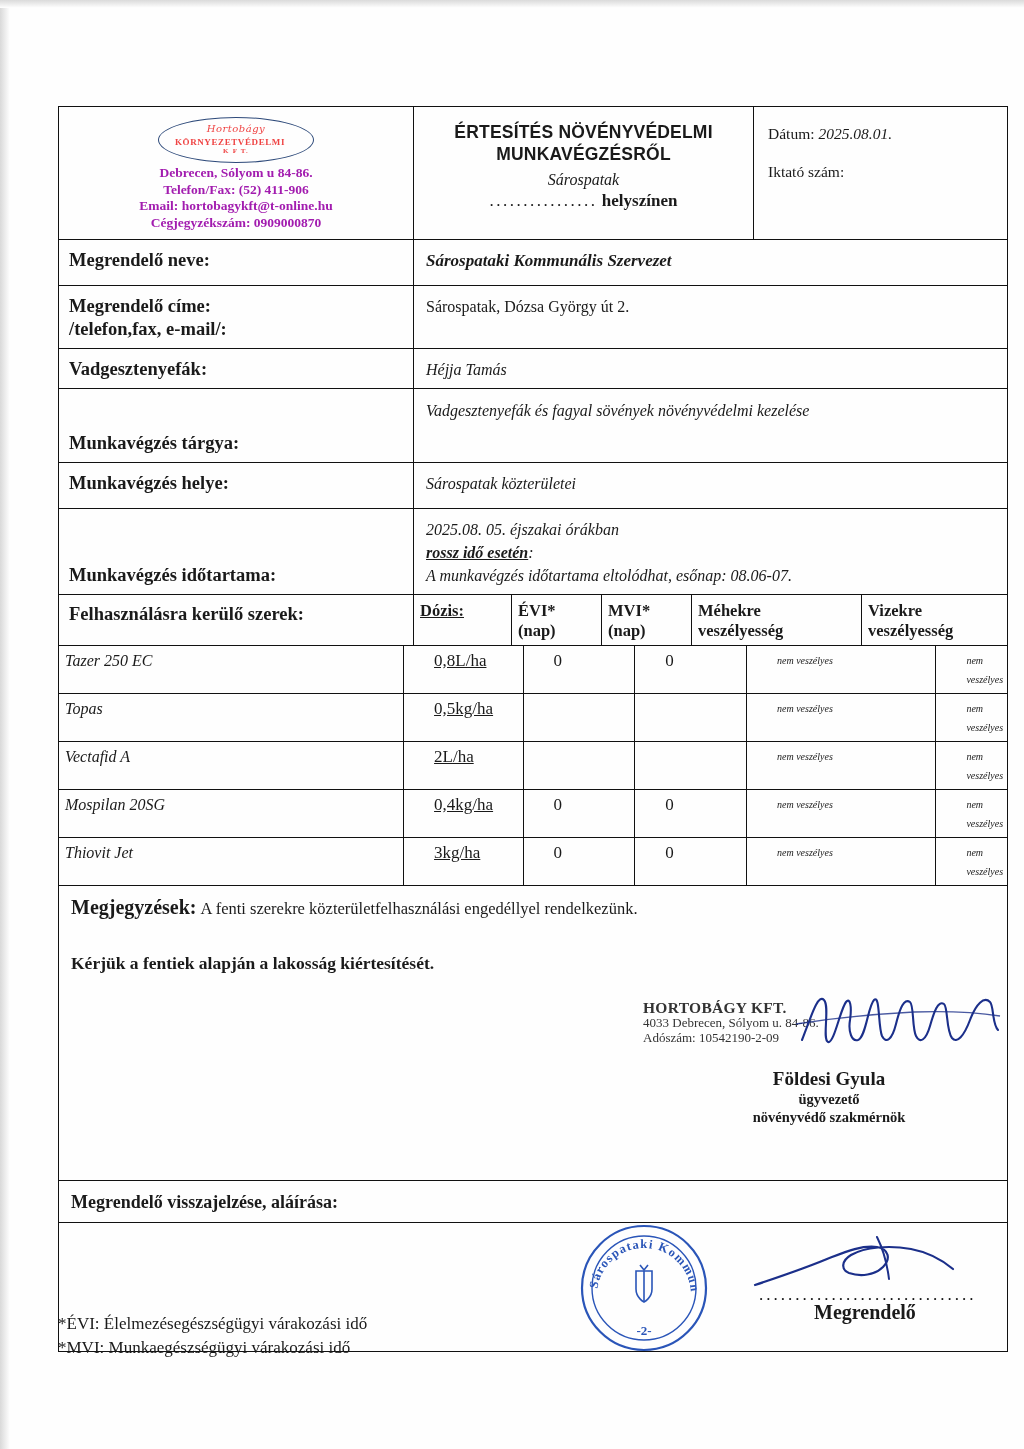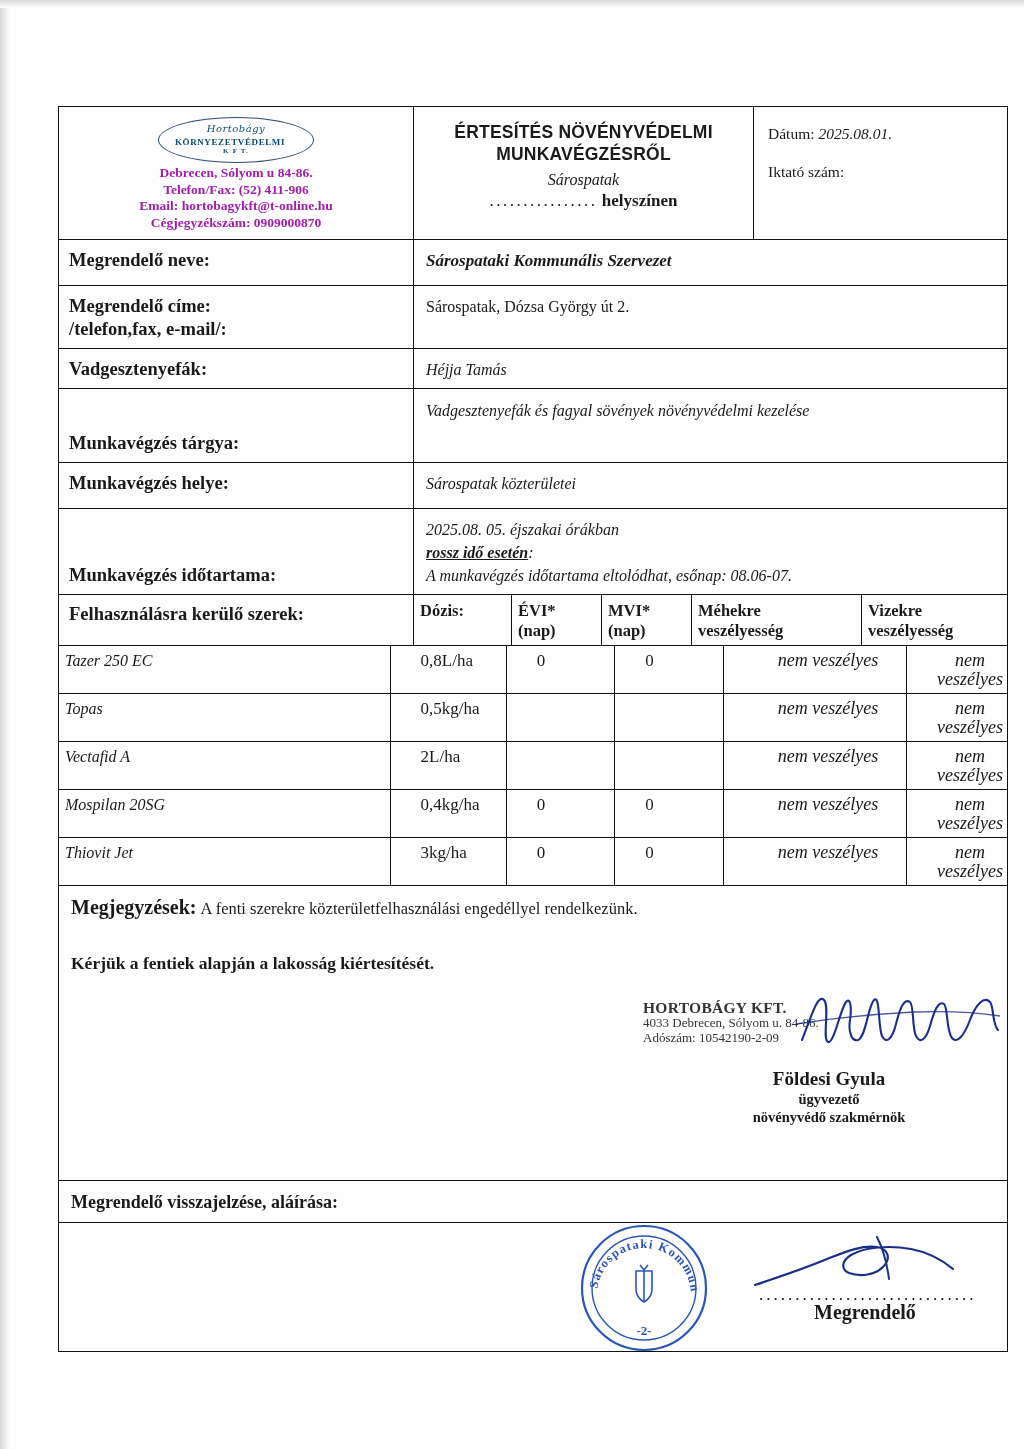--- a/index.html
+++ b/index.html
@@ -45,21 +45,21 @@
     padding: 10px 6px 8px 6px;
     text-align: center;
   }
   .logo-oval {
     width: 154px;
     height: 44px;
     margin: 0 auto 2px auto;
     border: 1.5px solid #2e4a7a;
     border-radius: 50%;
     position: relative;
-    color: #0c4a6e;
+    color: #ef4444;
   }
   .logo-script {
     position: absolute;
     top: 5px; left: 0; right: 0;
     font-family: "DejaVu Serif", serif;
     font-style: italic;
     font-size: 10px;
     letter-spacing: .5px;
   }
   .logo-line2 {
@@ -158,27 +158,27 @@
   }
   .c:last-child { border-right: none; }
   .c.h {
     font-weight: bold;
     font-style: normal;
     font-size: 16.5px;
     line-height: 20px;
     padding-top: 6px;
   }
   .c-name { width: 355px; border-right: 1.2px solid #111; font-size: 16px; }
-  .c-doz { width: 98px; }
+  .c-doz { width: 98px; text-decoration: underline; }
   .c-evi { width: 90px; }
   .c-mvi { width: 90px; }
   .c-meh { width: 170px; }
   .c-viz { flex: 1; }
   .c.num { font-style: normal; font-size: 17px; }
-  .c.small { font-size: 18px; text-align: center; }
+  .c.small { font-size: 10px; }
   .chem-row { min-height: 34px; gap: 24px; }
   .chem-row.tall { min-height: 42px; }
 
   
   .notes {
     padding: 10px 10px 8px 12px;
     font-size: 16px;
   }
   .notes b {
     font-size: 20px;
@@ -476,13 +476,17 @@
           <path d="M6 52 C30 44 54 36 78 26 C96 19 112 12 128 14 C140 16 142 26 134 34 C126 42 112 44 100 40 C92 37 92 28 102 22 C116 14 140 12 162 16 C178 19 192 26 204 36" fill="none" stroke="#1b2f8a" stroke-width="2.2" stroke-linecap="round"></path>
           <path d="M128 4 C134 16 138 30 140 46" fill="none" stroke="#1b2f8a" stroke-width="2" stroke-linecap="round"></path>
         </svg>
         <div class="dotline">..............................</div>
         <div class="megrendelo">Megrendelő</div>
       </div>
     </div>
 
   </div>
 
+  <div class="footnotes">
+    <div>*ÉVI:  Élelmezésegészségügyi várakozási idő</div>
+    <div>*MVI: Munkaegészségügyi várakozási idő</div>
+  </div>
 </div>
 
 </body></html>

